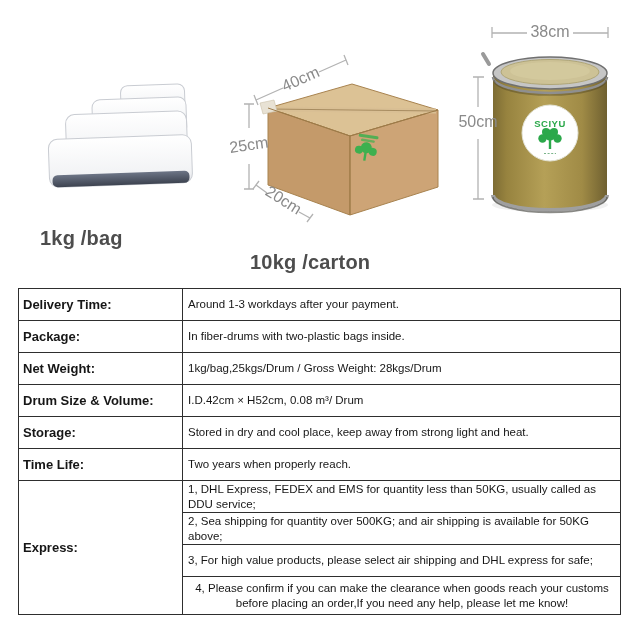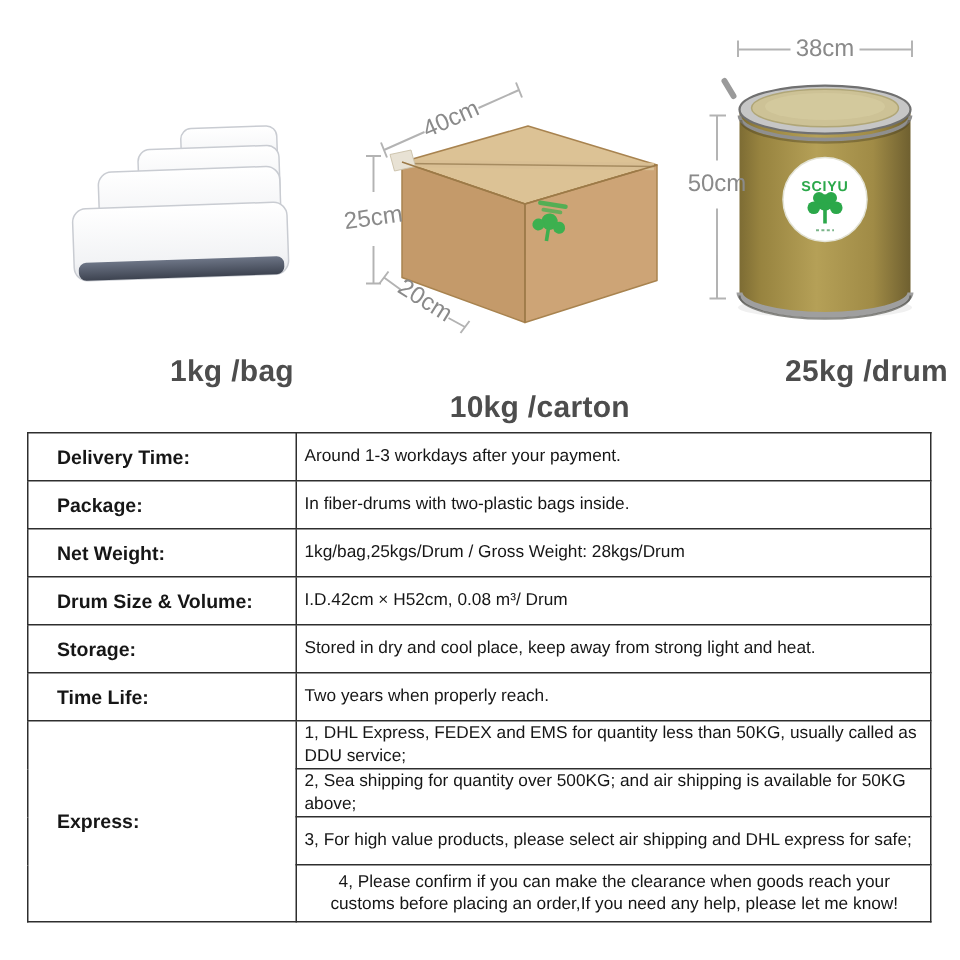--- a/index.html
+++ b/index.html
@@ -2,35 +2,35 @@
 <html><head>
 <meta charset="utf-8">
 <style>
   html,body { margin:0; padding:0; background:#ffffff; }
   #stage {
     position:relative; width:640px; height:640px; background:#ffffff;
     font-family:"Liberation Sans", sans-serif; overflow:hidden;
   }
   #top-illustration { position:absolute; left:0; top:0; }
   .pk-label {
-    position:absolute; top:237px; text-align:right;
+    position:absolute; top:227px; text-align:left;
     font-weight:bold; font-size:20px; color:#4d4d4d; letter-spacing:0.2px;
   }
   #lbl-bag    { left:40px;  width:156px; }
   #lbl-carton { left:250px; width:170px;margin-top:24px; }
   #lbl-drum   { left:462px; width:170px; }
 
   #spec-table {
     position:absolute; left:18px; top:288px; width:603px;
     border-collapse:collapse; table-layout:fixed; color:#161616;
   }
   #spec-table td { border:1.5px solid #2e2e2e; background:#ffffff; }
   #spec-table td.lbl {
     width:155px; font-weight:bold; font-size:13px;
-    padding:0 4px 0 19px; vertical-align:middle;
+    padding:0 4px 0 4px; vertical-align:middle;
   }
   #spec-table tr.simple td { height:29px; }
   #spec-table td.val {
     font-size:11.5px; padding:1px 4px 1px 5px; vertical-align:middle;
     line-height:14.5px;
   }
   #spec-table tr.ship td.val { height:29px; }
   #spec-table tr.ship-last td.val { height:35px;text-align:center; }
 
   
@@ -162,21 +162,20 @@
       <g>
         <path class="dim-line" d="M473,77 L484,77 M473,199 L484,199"></path>
         <path class="dim-line" d="M478,77 L478,107 M478,139 L478,199"></path>
         <text class="dim-text" x="478" y="123" text-anchor="middle" dominant-baseline="middle">50cm</text>
       </g>
     </g>
   </svg>
 
   <div id="lbl-bag" class="pk-label">1kg /bag</div>
   <div id="lbl-carton" class="pk-label">10kg /carton</div>
-  <div id="lbl-drum" class="pk-label">25kg /drum</div>
 
   <table id="spec-table">
     <tbody>
       <tr class="simple">
         <td class="lbl">Delivery Time:</td>
         <td class="val">Around 1-3 workdays after your payment.</td>
       </tr>
       <tr class="simple">
         <td class="lbl">Package:</td>
         <td class="val">In fiber-drums with two-plastic bags inside.</td>

